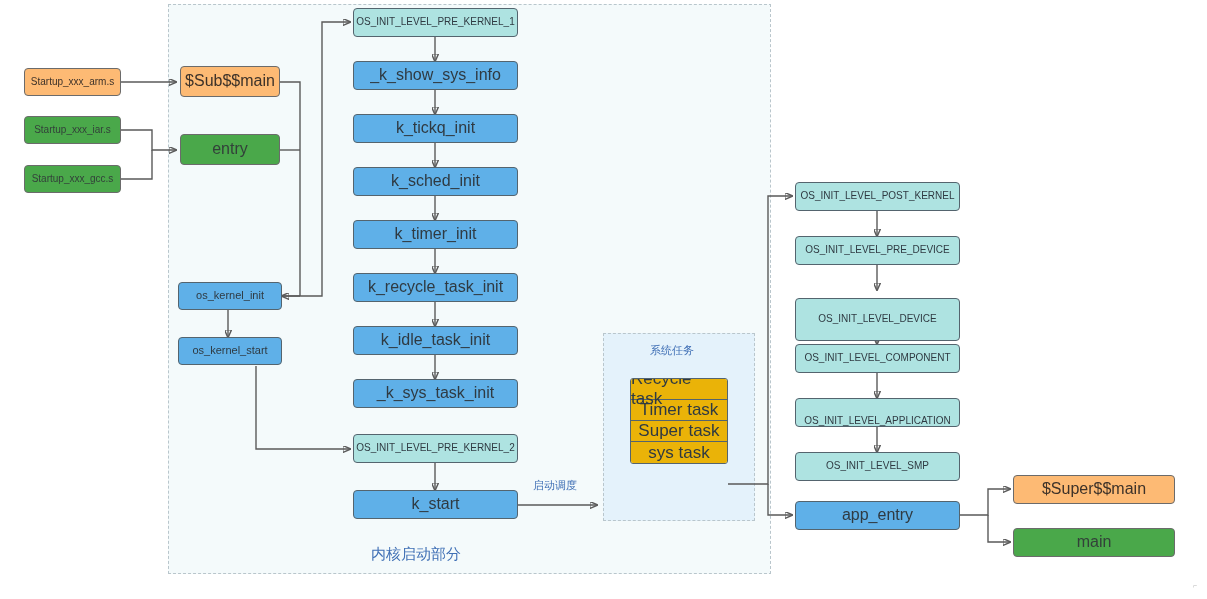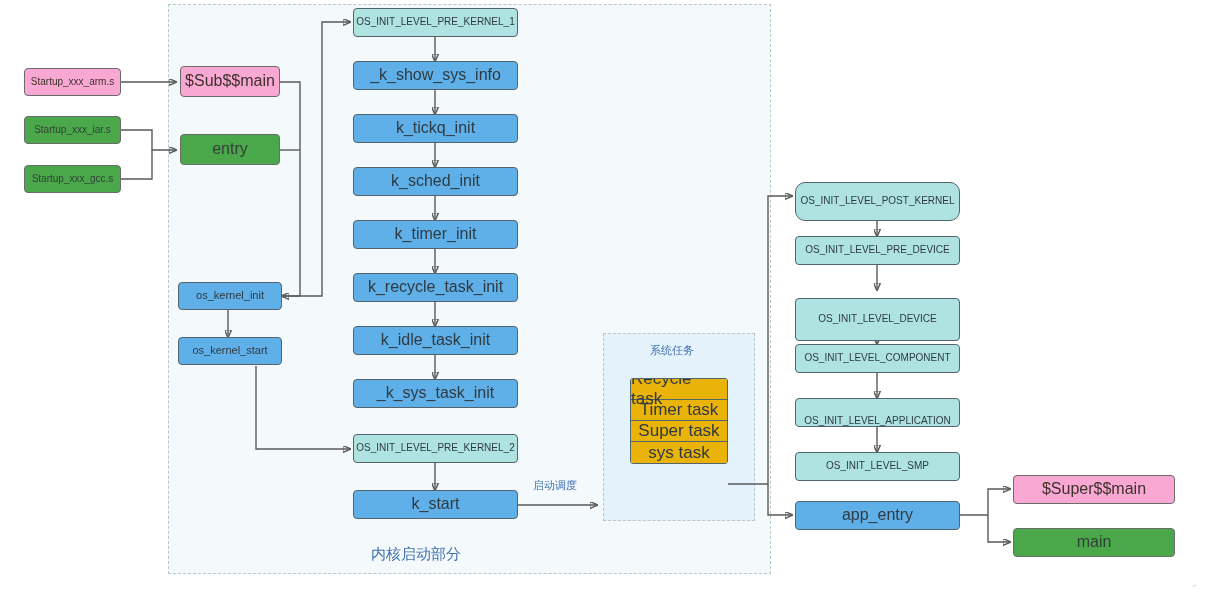--- a/index.html
+++ b/index.html
@@ -11,21 +11,21 @@
   .region{position:absolute;border:1px dashed #b9c6cc;box-sizing:border-box;}
   .region.kernel{background:#f4fafb;}
   .region.right{background:#ffffff;border-left:1px dashed #b9c6cc;border-top:0;border-right:0;border-bottom:0;}
   .region.systask{background:#e4f2fb;}
 
   
   .node{position:absolute;box-sizing:border-box;border-radius:4px;
         display:flex;align-items:center;justify-content:center;
         text-align:center;color:#333333;line-height:1.05;
         border:1.3px solid #5c5c5c;overflow:hidden;}
-  .n-orange{background:#f9a8d4;border-color:#6b6b6b;color:#3d3229;}
+  .n-orange{background:#fdba74;border-color:#6b6b6b;color:#3d3229;}
   .n-green {background:#4aa84a;border-color:#6b6b6b;color:#33403a;}
   .n-blue  {background:#5fb0e8;border-color:#54646e;color:#2f3a42;}
   .n-cyan  {background:#aee3e1;border-color:#54646e;color:#2f3a42;}
 
   .t11{font-size:11px;}
   .t10{font-size:10px;}
   .t12{font-size:16px;}
 
   
   .stack{position:absolute;box-sizing:border-box;border:1.3px solid #54646e;border-radius:3px;overflow:hidden;}
@@ -169,21 +169,21 @@
       <span>Timer task</span>
     </div>
     <div class="row">
       <span>Super task</span>
     </div>
     <div class="row">
       <span>sys task</span>
     </div>
   </div>
 
-  <div class="node n-cyan t10" style="left:795px;top:182px;width:165px;height:39px;border-radius:10px;">
+  <div class="node n-cyan t10" style="left:795px;top:182px;width:165px;height:29px;">
     <span>OS_INIT_LEVEL_POST_KERNEL</span>
   </div>
   <div class="node n-cyan t10" style="left:795px;top:236px;width:165px;height:29px;">
     <span>OS_INIT_LEVEL_PRE_DEVICE</span>
   </div>
   <div class="node n-cyan t10" style="left:795px;top:298px;width:165px;height:43px;">
     <span>OS_INIT_LEVEL_DEVICE</span>
   </div>
   <div class="node n-cyan t10" style="left:795px;top:344px;width:165px;height:29px;">
     <span>OS_INIT_LEVEL_COMPONENT</span>

